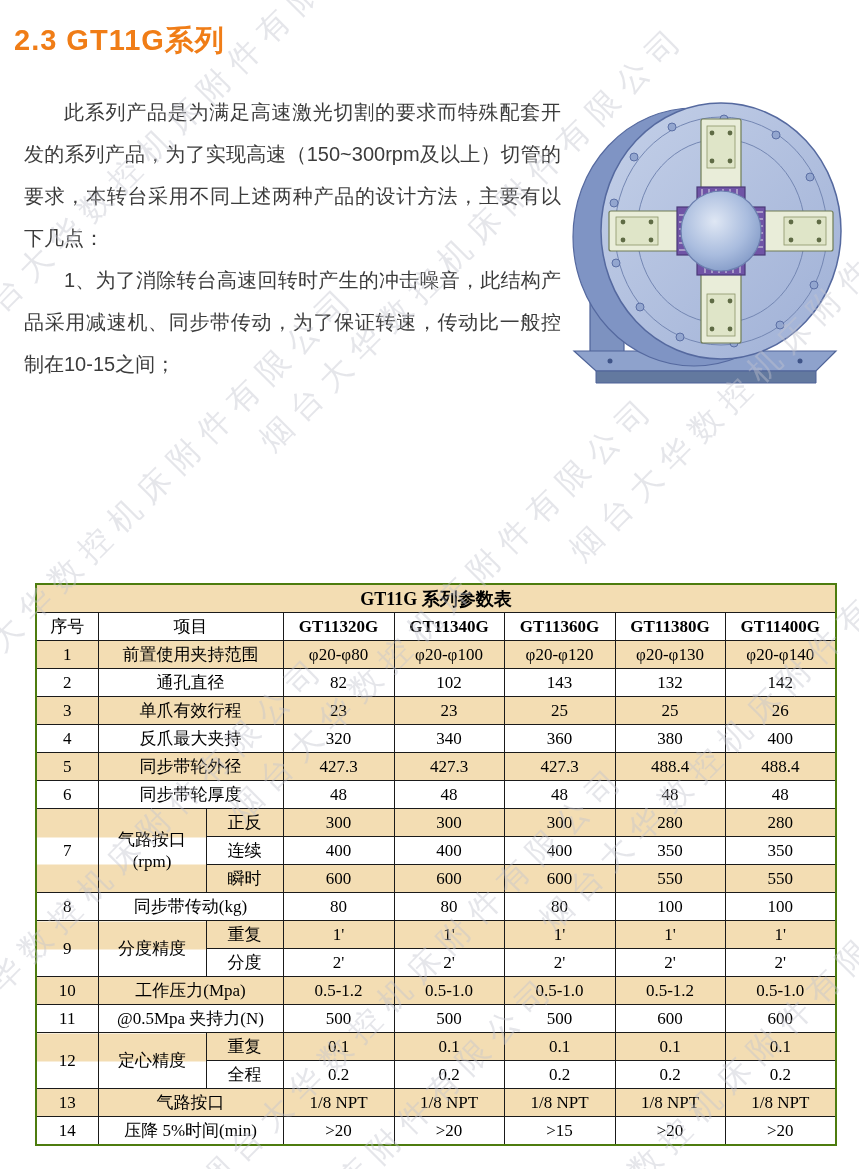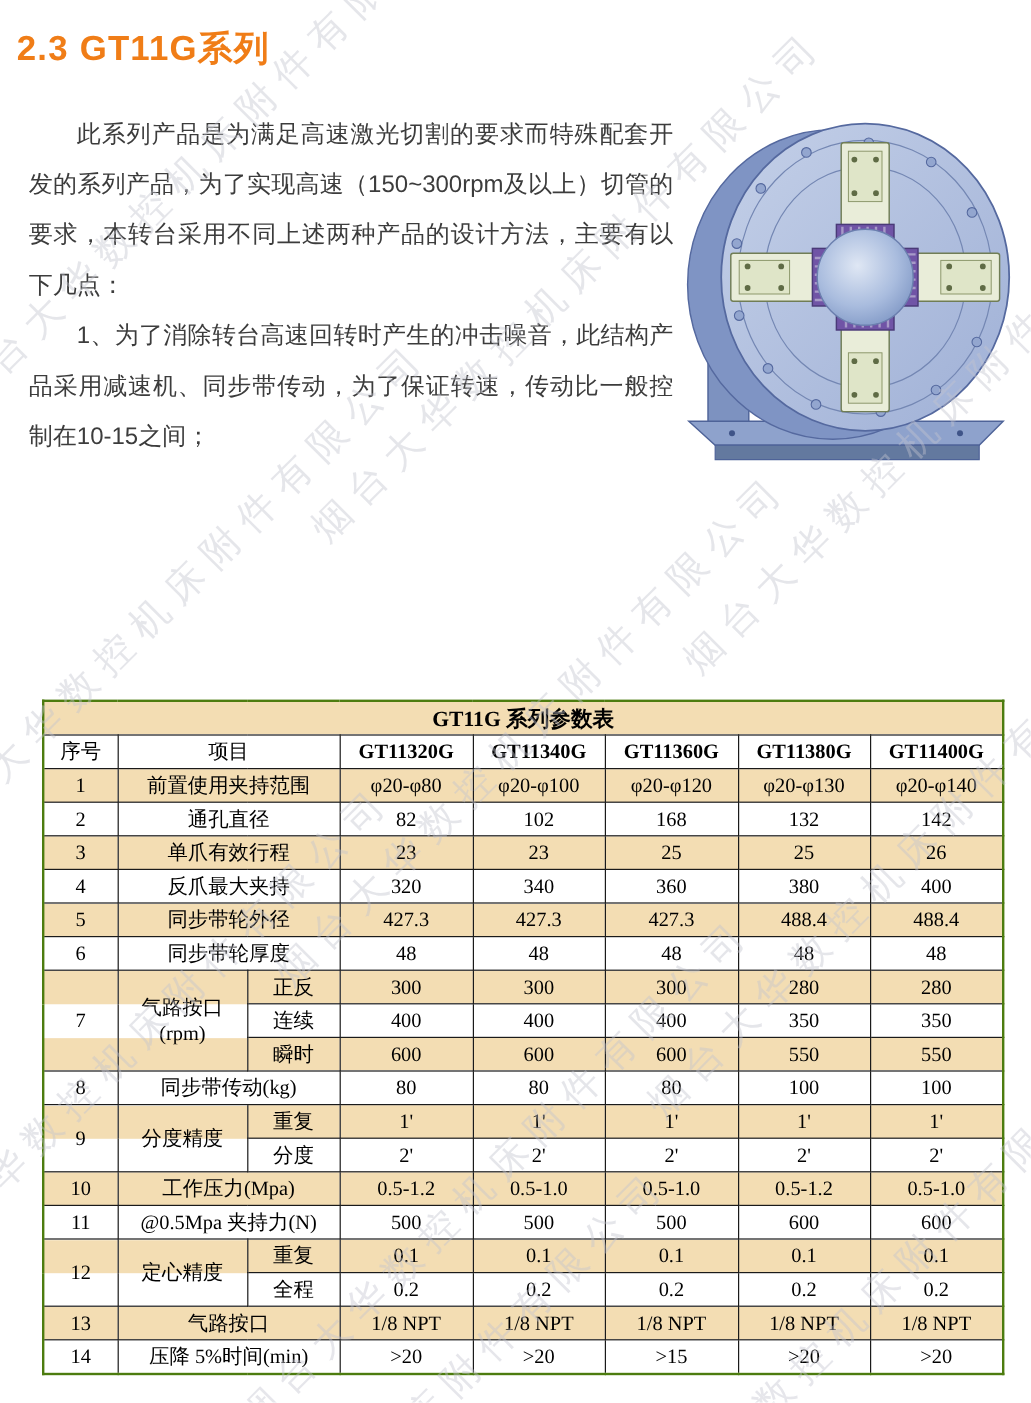--- a/index.html
+++ b/index.html
@@ -182,21 +182,21 @@
             <td>φ20-φ100</td>
             <td>φ20-φ120</td>
             <td>φ20-φ130</td>
             <td>φ20-φ140</td>
           </tr>
           <tr>
             <td rowspan="1">2</td>
             <td rowspan="1" class="row-label" colspan="2">通孔直径</td>
             <td>82</td>
             <td>102</td>
-            <td>168</td>
+            <td>143</td>
             <td>132</td>
             <td>142</td>
           </tr>
           <tr class="shade">
             <td rowspan="1">3</td>
             <td rowspan="1" class="row-label" colspan="2">单爪有效行程</td>
             <td>23</td>
             <td>23</td>
             <td>25</td>
             <td>25</td>

